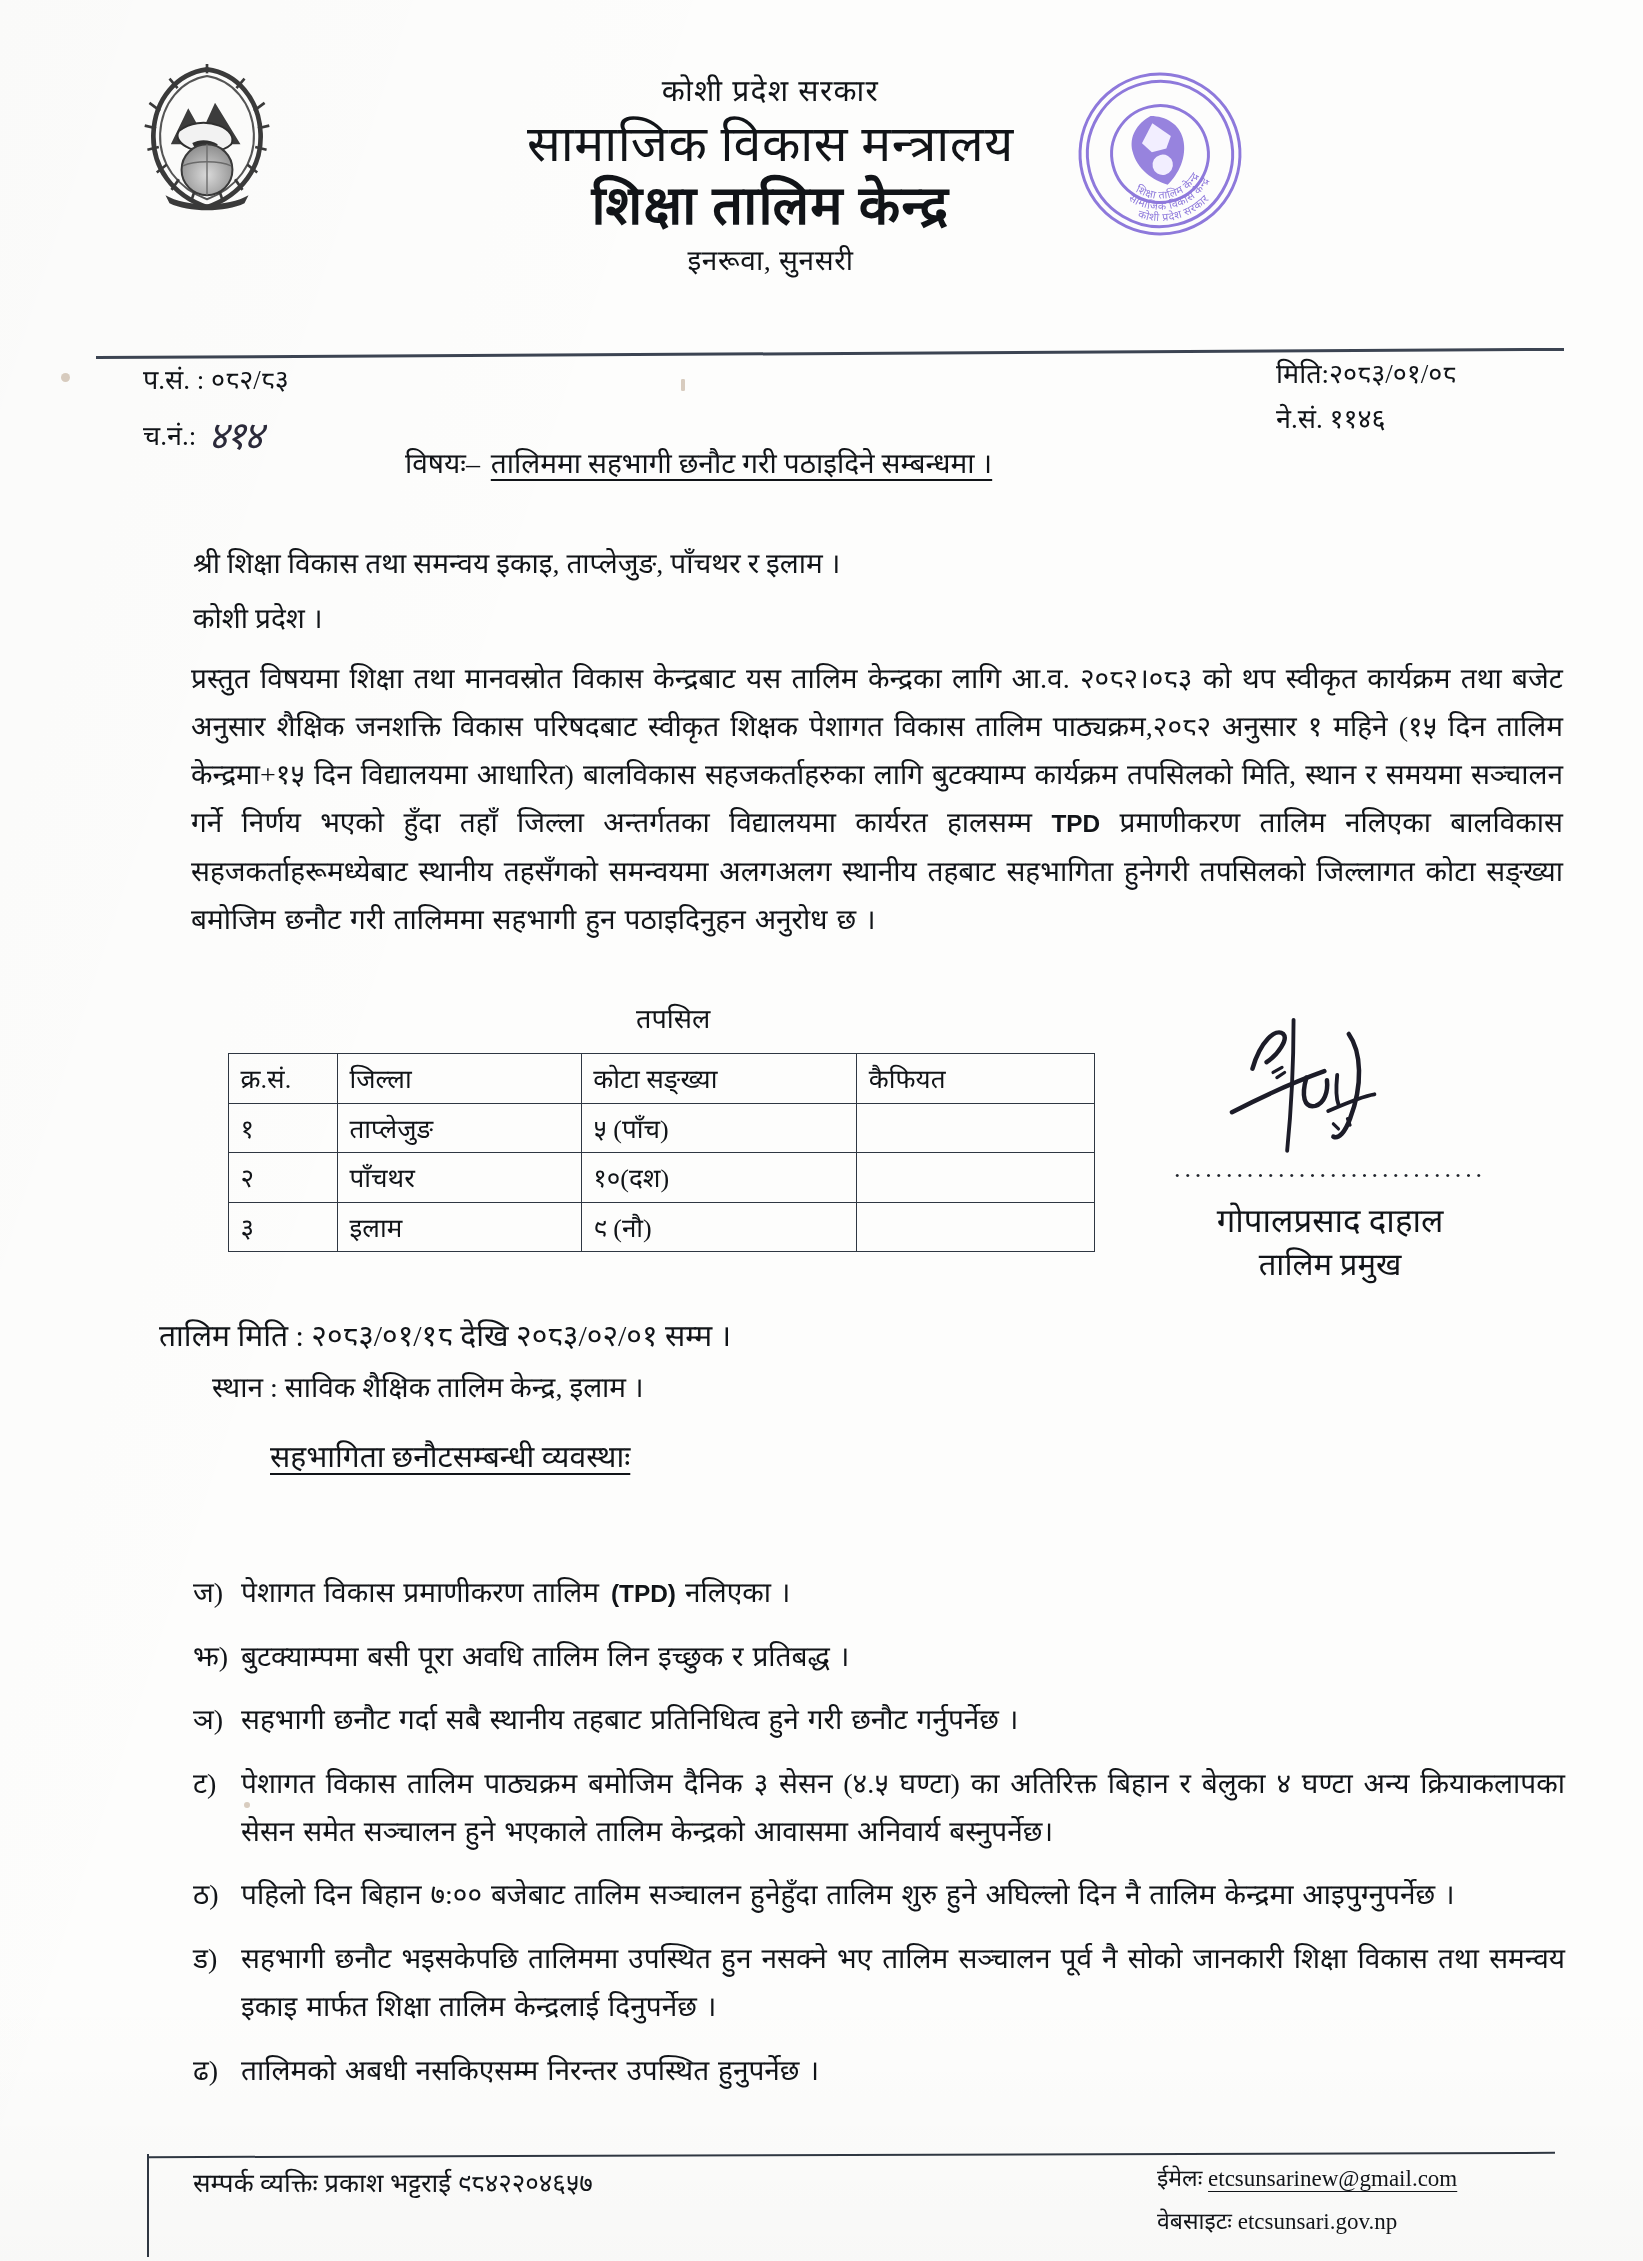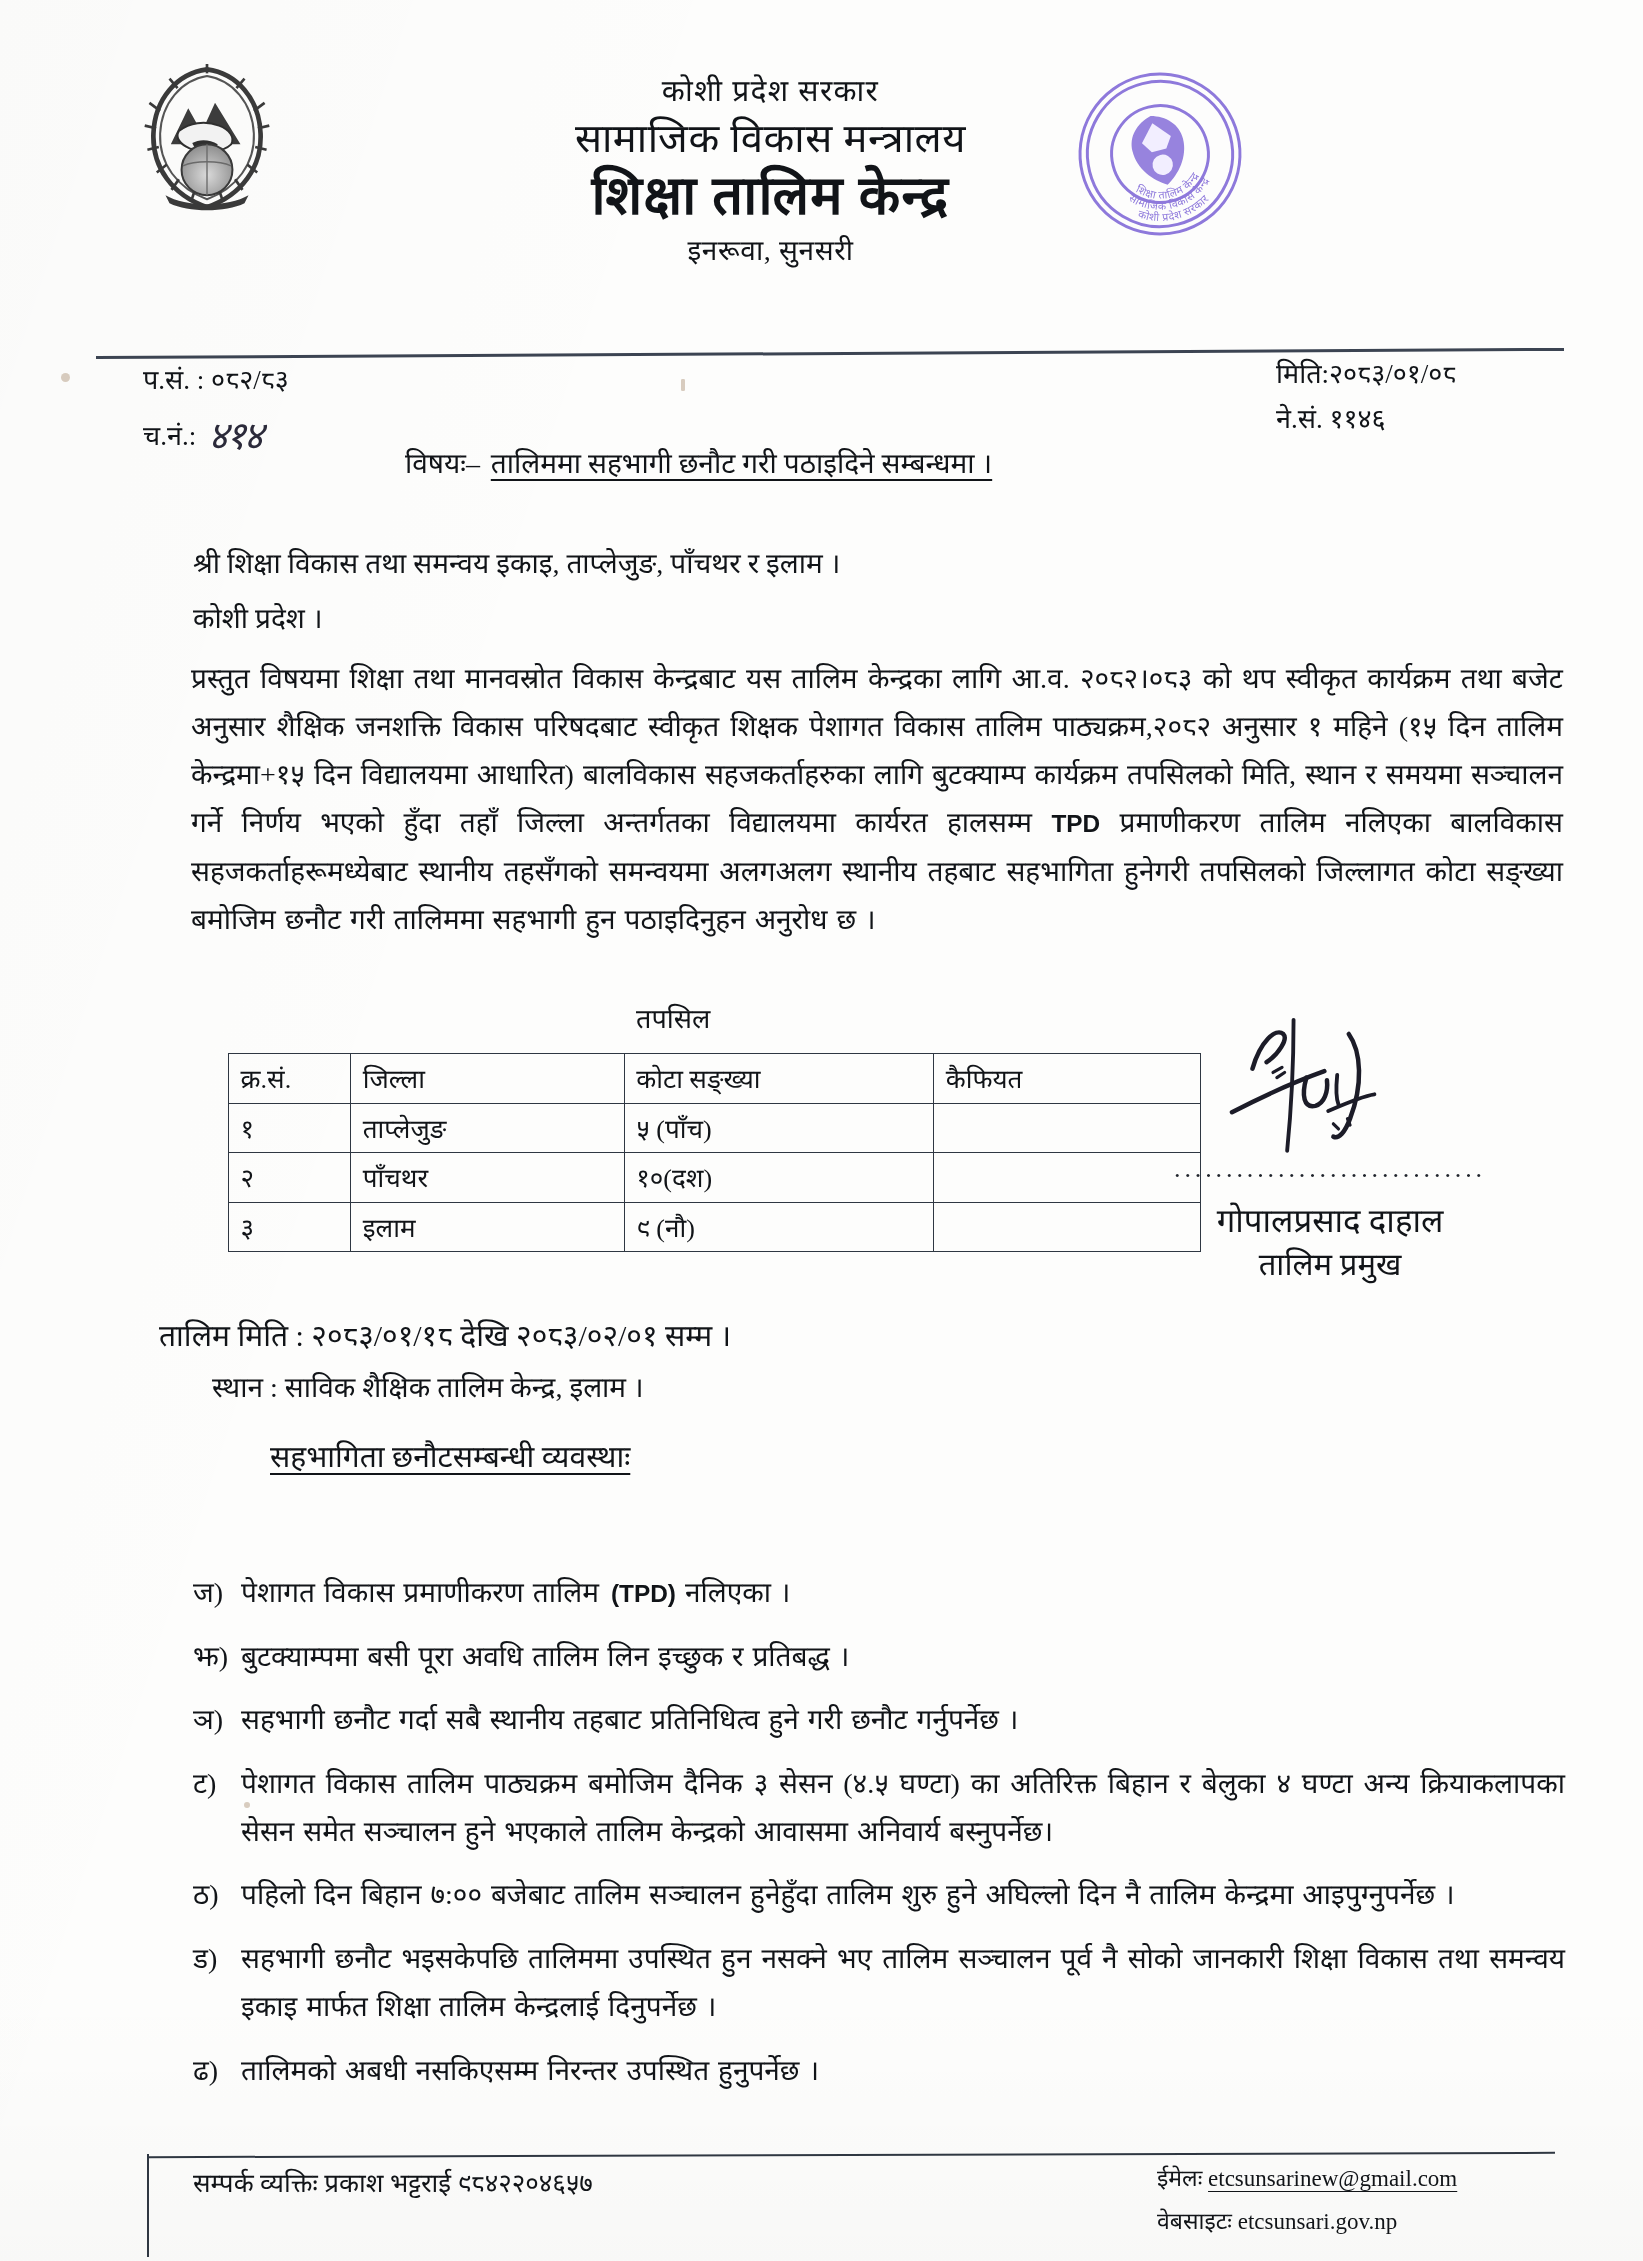--- a/index.html
+++ b/index.html
@@ -51,21 +51,21 @@
     width: 565px;
     text-align: center;
     line-height: 1.0;
   }
   .lh-gov {
     font-size: 30px;
     letter-spacing: 1.3px;
     margin-bottom: 13px;
   }
   .lh-ministry {
-    font-size: 40px;
+    font-size: 50px;
     letter-spacing: 0.6px;
     margin-bottom: 10.3px;
   }
   .lh-office {
     font-size: 54px;
     font-weight: 700;
     letter-spacing: 1.3px;
     margin-bottom: 14px;
   }
   .lh-place {
@@ -162,21 +162,21 @@
   .tapsil-label {
     position: absolute;
     left: 636px; top: 999px;
     font-size: 27px;
   }
 
   
   table.quota {
     position: absolute;
     left: 228px; top: 1053px;
-    width: 973px;
+    width: 867px;
     border-collapse: collapse;
     font-size: 26px;
   }
   table.quota th, table.quota td {
     border: 1.9px solid #2f3742;
     height: 46px;
     padding: 1.3px 11.6px;
     text-align: left;
     font-weight: 400;
     vertical-align: middle;

